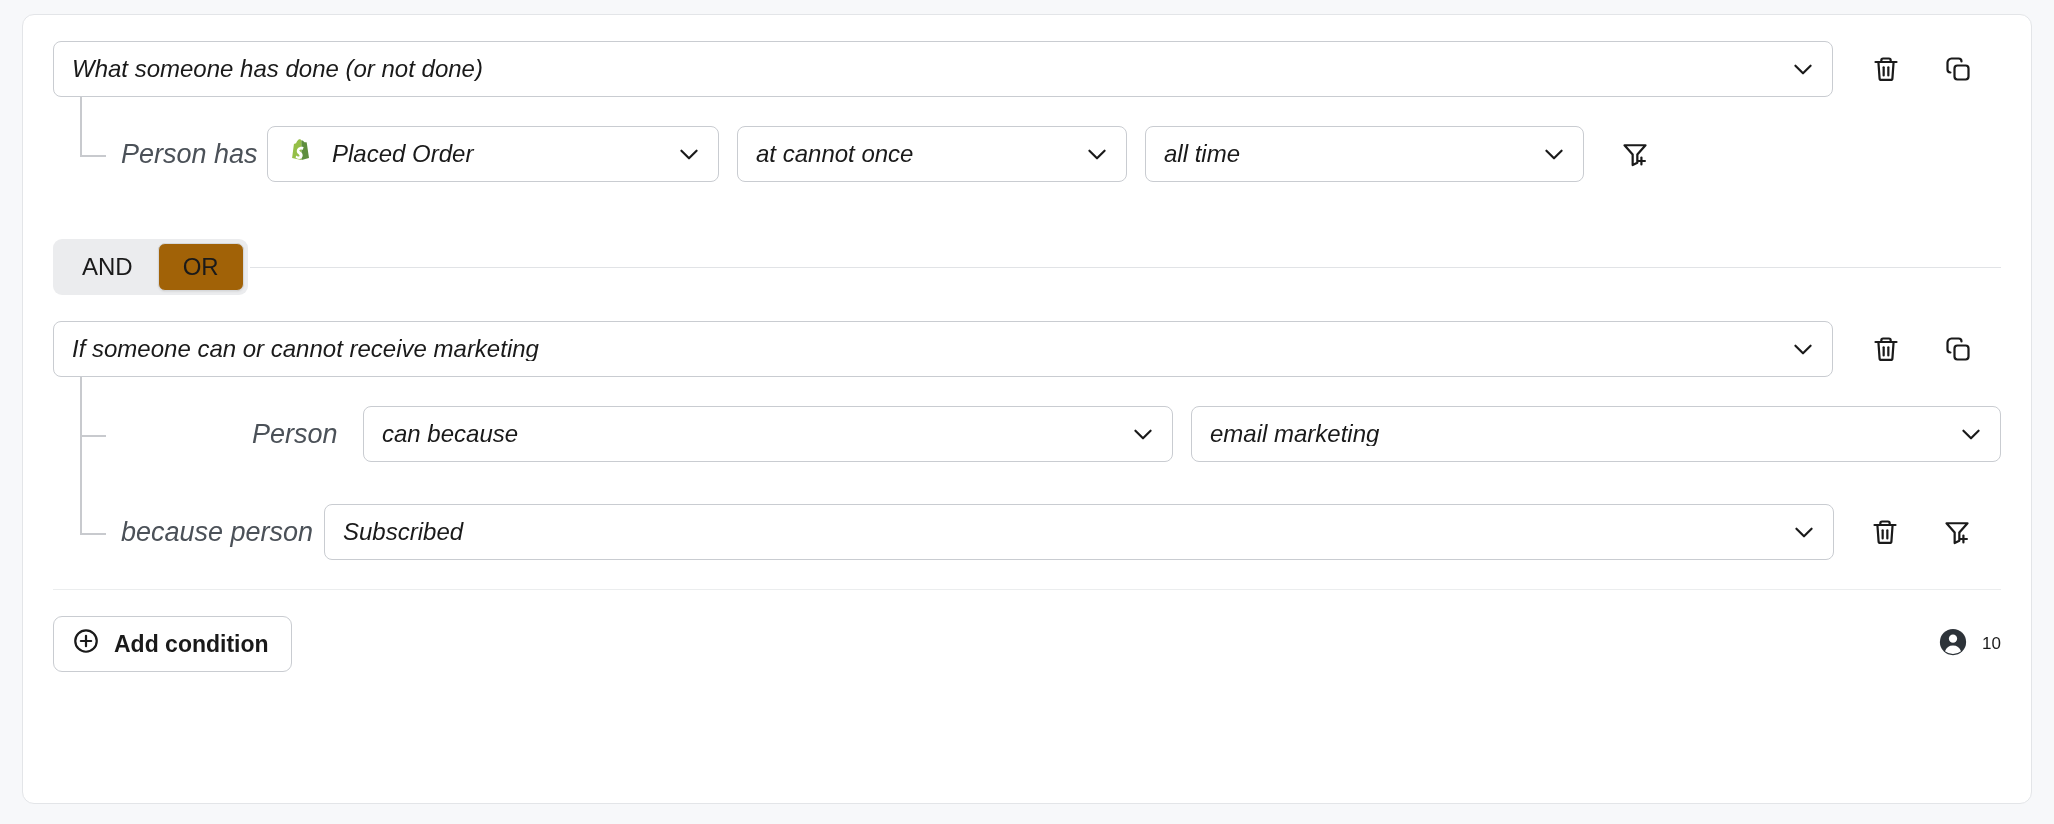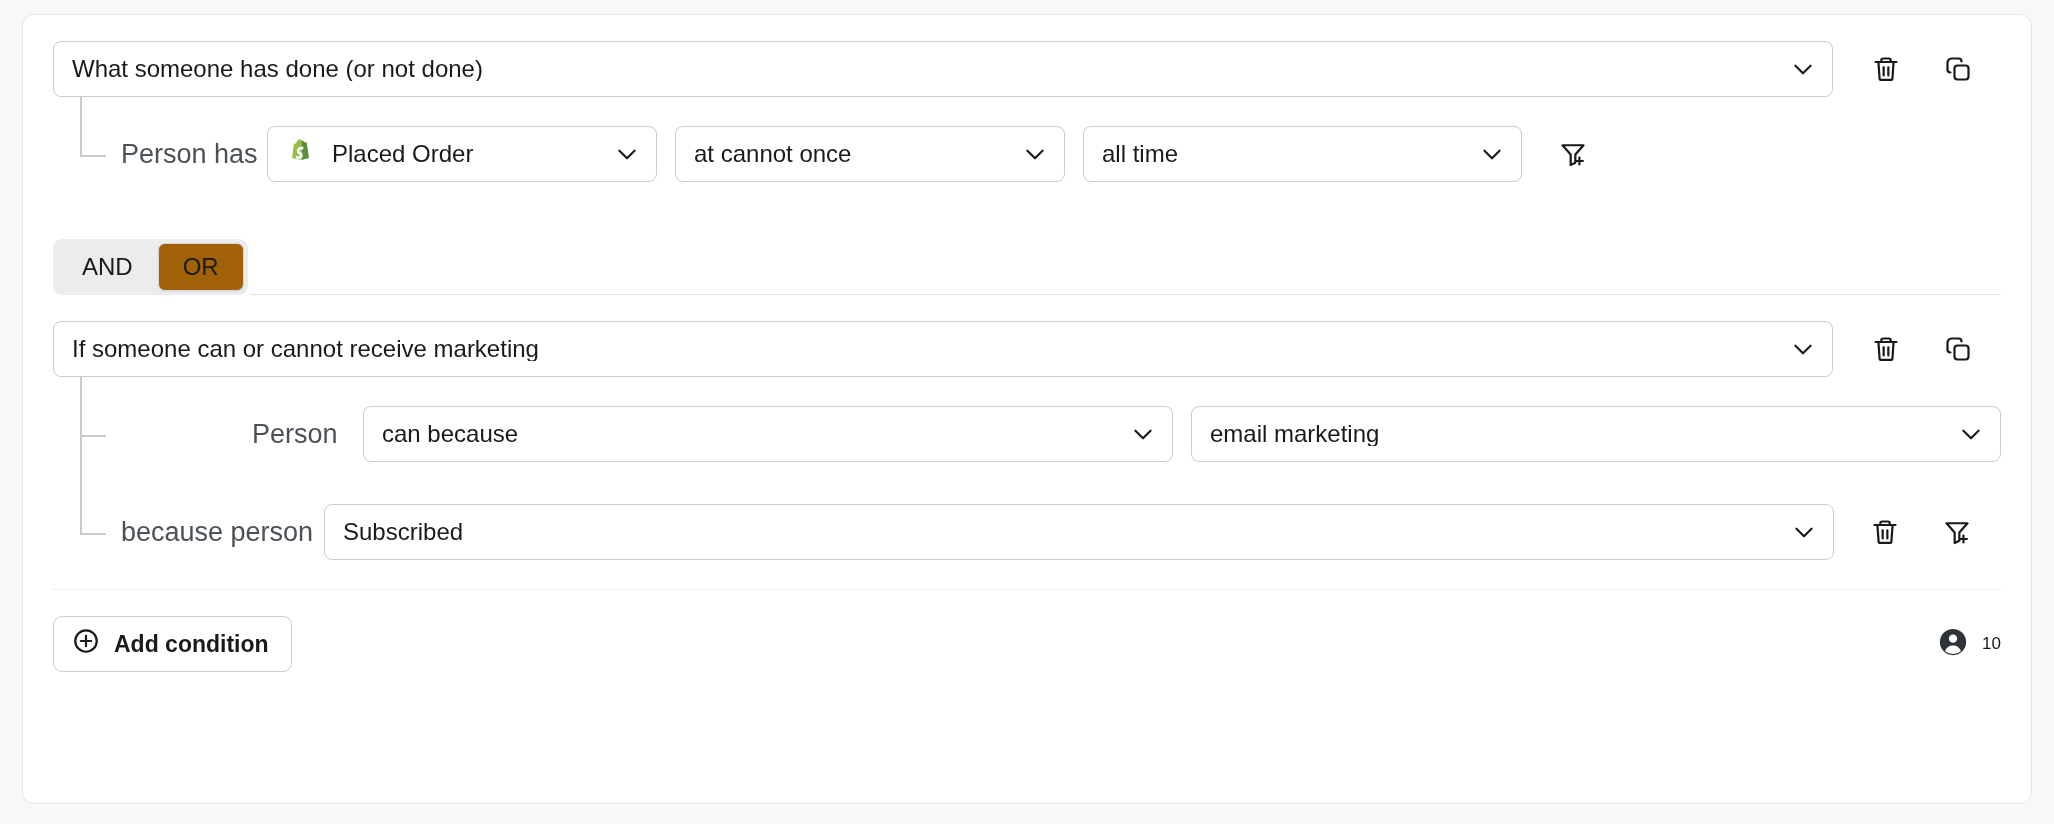--- a/index.html
+++ b/index.html
@@ -49,21 +49,21 @@
     overflow: hidden;
     text-overflow: ellipsis;
     line-height: 1;
   }
   .dd .chev { flex: 0 0 auto; margin-left: 10px; display: flex; align-items: center; }
   .dd .chev svg { display: block; }
 
   .shopify-ico { flex: 0 0 auto; margin-right: 16px; display: flex; align-items: center; }
 
   
-  .cond-block { position: relative; }
+  .cond-block { position: relative; font-style: italic; }
 
   .top-row {
     display: flex;
     align-items: center;
     gap: 0;
   }
   .top-row .dd { width: 1780px; }
   .icon-btn {
     width: 46px; height: 46px;
     display: flex; align-items: center; justify-content: center;
@@ -90,21 +90,21 @@
   .sub-label {
     font-size: 27px;
     color: #4b5158;
     white-space: nowrap;
     line-height: 1;
   }
 
   
   .andor-wrap {
     display: flex;
-    align-items: flex-end;
+    align-items: center;
   }
   .andor {
     display: inline-flex;
     background: #ebecee;
     border-radius: 9px;
     padding: 4px;
     height: 56px;
     align-items: center;
   }
   .andor .seg {
@@ -203,21 +203,21 @@
         </div>
       </div>
 
       <div class="tree" style="position:relative;height:116px;">
         <div class="tree-line" style="left:27px;top:0;width:2px;height:60px;"></div>
         <div class="tree-line" style="left:27px;top:58px;width:26px;height:2px;"></div>
 
         <div class="sub-row" style="position:absolute;left:68px;top:29px;right:0;">
           <span class="sub-label" style="width:126px;">Person has</span>
 
-          <div class="dd" style="width:390px;margin-left:20px;">
+          <div class="dd" style="width:452px;margin-left:20px;">
             <span class="shopify-ico">
               <svg width="30" height="32" viewBox="0 0 30 32">
                 <path d="M13.6 1.2c-.3 0-.6.1-.9.3-.1 0-.2.1-.3.2-1 .7-1.8 2-2.3 3.5l-1.6.5C8 5.9 8 6 7.9 6.3L6.1 20.1l9.3 1.8.2-19.5c-.6-.6-1.3-1.2-2-1.2z" fill="#95bf47"></path>
                 <path d="M15.4 2.4l.2 19.5 7.4-1.9-2.3-15.4a.3.3 0 0 0-.3-.3l-1.9-.1-1.5-1.5c-.2-.2-.5-.3-.8-.3h-.8z" fill="#5e8e3e"></path>
                 <path d="M11.9 2.6c-.7.2-1.5.5-2.3.7.4-1.4 1.2-2.4 2.1-2.9.4.6.5 1.4.2 2.2z" fill="#fff" opacity="0"></path>
                 <path d="M17.6 9.2l-.9 2.7s-.8-.4-1.8-.4c-1.4 0-1.5.9-1.5 1.1 0 1.2 3.3 1.7 3.3 4.7 0 2.3-1.5 3.8-3.5 3.8-2.4 0-3.6-1.5-3.6-1.5l.6-2.1s1.3 1.1 2.3 1.1c.7 0 1-.5 1-.9 0-1.6-2.7-1.7-2.7-4.4 0-2.3 1.6-4.5 4.9-4.5 1.3 0 1.9.4 1.9.4z" fill="#fff"></path>
               </svg>
             </span>
             <span class="txt">Placed Order</span>
             <span class="chev">

